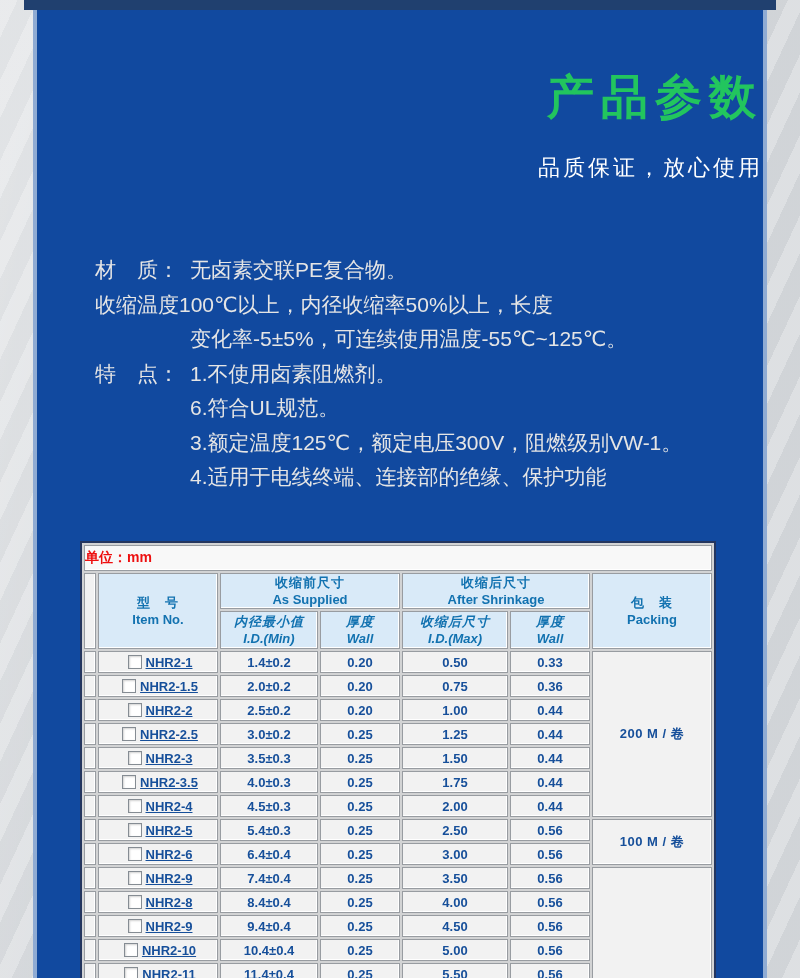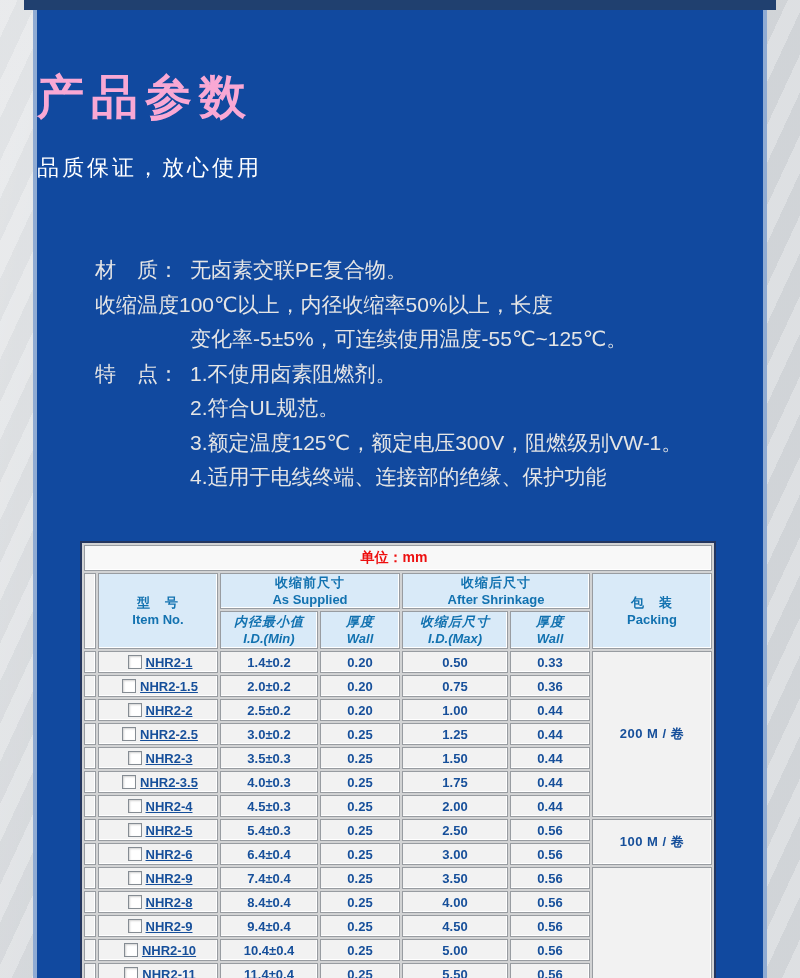--- a/index.html
+++ b/index.html
@@ -20,25 +20,25 @@
     background:#20406f;z-index:2;
   }
   .panel{
     position:absolute;left:33px;top:10px;width:734px;height:968px;
     box-sizing:border-box;
     background:#11499f;
     border-left:4px solid #8fabd3;border-right:4px solid #8fabd3;
     z-index:1;
   }
   .title{
-    margin:0;padding-top:56px;text-align:left;
-    color:#f9a8d4;font-size:47px;font-weight:bold;letter-spacing:7px;
+    margin:0;padding-top:56px;text-align:right;
+    color:#22c55e;font-size:47px;font-weight:bold;letter-spacing:7px;
   }
   .subtitle{
-    margin-top:24px;text-align:left;
+    margin-top:24px;text-align:right;
     color:#ffffff;font-size:22px;letter-spacing:3px;font-weight:500;
   }
   .specs{
     position:absolute;left:58px;top:243px;width:650px;
     color:#e5e5e5;font-size:21px;line-height:34.5px;
   }
   .spec-line{display:flex;}
   .spec-label{flex:0 0 95px;white-space:pre;}
   .spec-text{flex:1;}
   
@@ -53,21 +53,21 @@
     box-sizing:border-box;
     border:1px solid #989ca1;
     background:#f2f2f2;
     text-align:center;vertical-align:middle;
     padding:0;overflow:hidden;
     box-shadow:inset -1px -1px 0 #ffffff;
   }
   tr.unit-row td{
     height:26px;background:#f8f8f8;
     color:#ed0f0f;font-weight:bold;font-size:14px;
-    text-align:center;padding-right:8px;
+    text-align:left;padding-right:8px;
   }
   thead td{background:#d9eaf8;color:#1272b0;font-weight:bold;}
   thead .zh{font-size:13px;line-height:17px;letter-spacing:1px;}
   thead .en{font-size:13px;line-height:17px;}
   tr.head1 td{height:36px;}
   tr.head2 td{height:38px;font-style:italic;}
   thead td.narrow, tbody td.narrow{background:#f2f2f2;}
   tbody td{
     height:22px;color:#164f9a;font-weight:bold;font-size:13px;
   }
@@ -100,21 +100,21 @@
       <div class="spec-line">
         <span class="spec-label"></span>
         <span class="spec-text">变化率-5±5%，可连续使用温度-55℃~125℃。</span>
       </div>
       <div class="spec-line">
         <span class="spec-label">特　点：</span>
         <span class="spec-text">1.不使用卤素阻燃剂。</span>
       </div>
       <div class="spec-line">
         <span class="spec-label"></span>
-        <span class="spec-text">2.符合UL规范。</span>
+        <span class="spec-text">6.符合UL规范。</span>
       </div>
       <div class="spec-line">
         <span class="spec-label"></span>
         <span class="spec-text">3.额定温度125℃，额定电压300V，阻燃级别VW-1。</span>
       </div>
       <div class="spec-line">
         <span class="spec-label"></span>
         <span class="spec-text">4.适用于电线终端、连接部的绝缘、保护功能</span>
       </div>
     </div>

